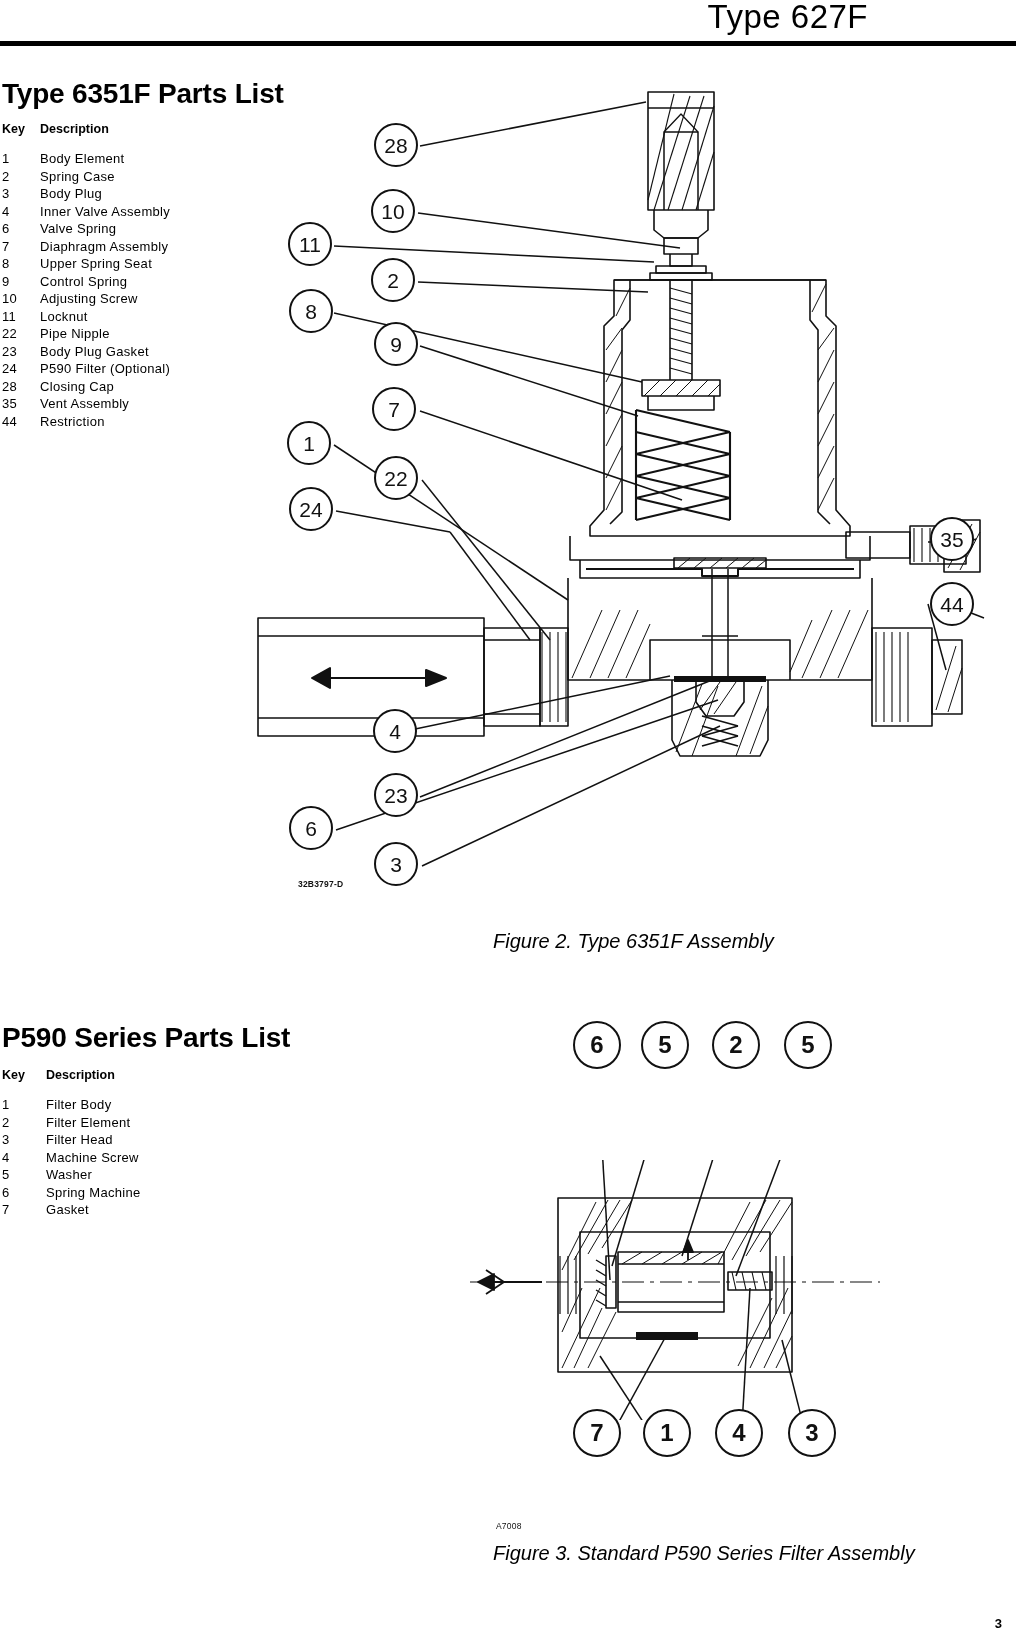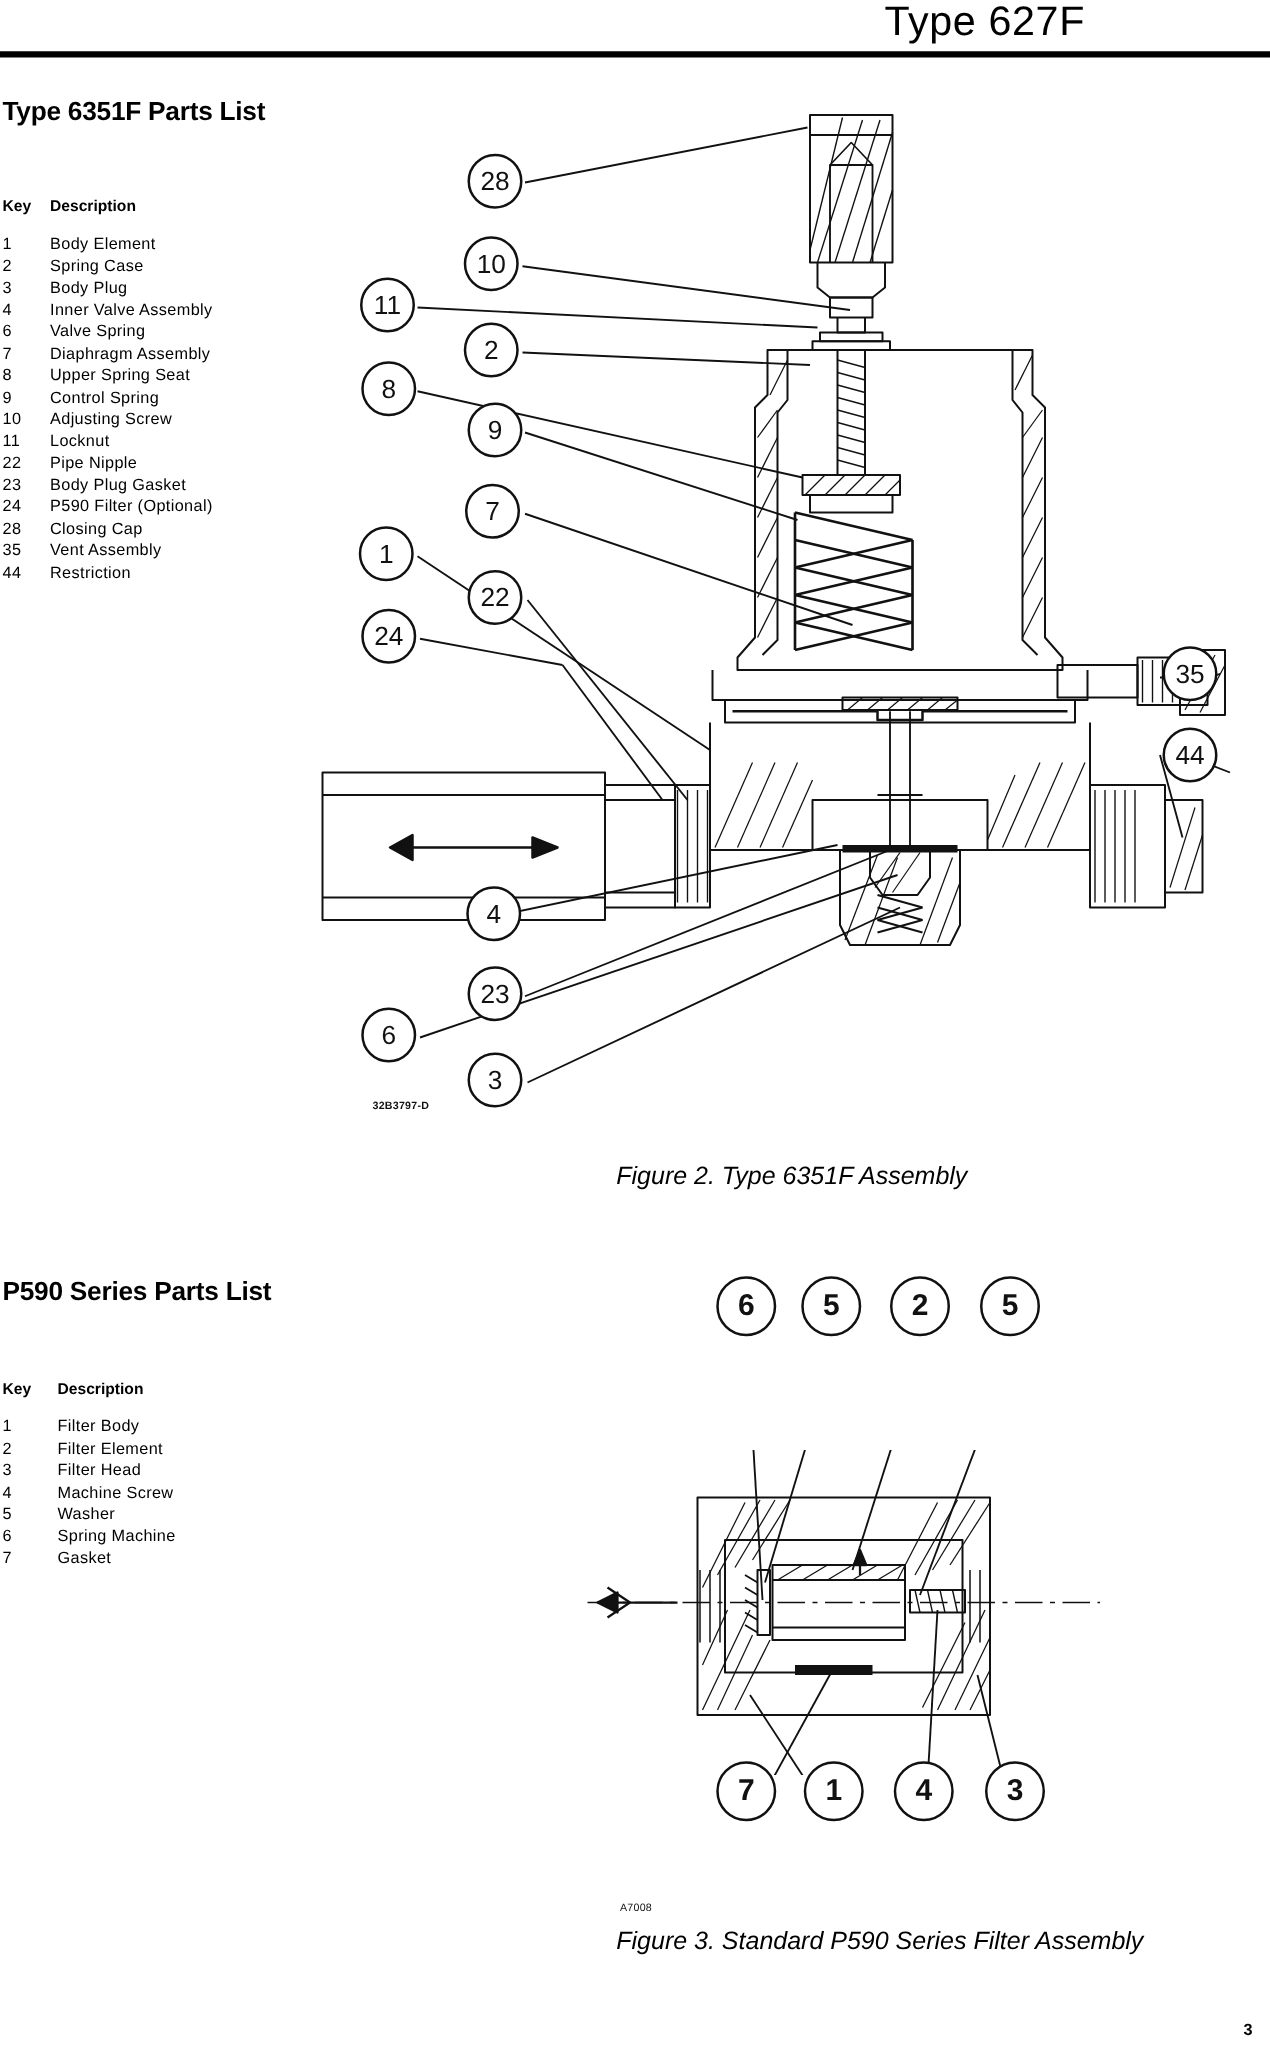--- a/index.html
+++ b/index.html
@@ -36,32 +36,31 @@
     position: absolute;
     left: 0; top: 41px;
     width: 1016px;
     height: 5px;
     background: #000;
   }
 
   
   .section-title {
     position: absolute;
-    font-size: 21px;
+    font-size: 28px;
     font-weight: bold;
     letter-spacing: -0.2px;
     white-space: nowrap;
   }
   .parts-table {
     position: absolute;
     font-size: 12.5px;
     line-height: 18px;
     border-collapse: collapse;
     white-space: nowrap;
-    margin-top: 36px;
   }
   .parts-table th {
     text-align: left;
     font-weight: bold;
     font-size: 12.5px;
     padding: 0 0 12px 0;
     vertical-align: top;
   }
   .parts-table td {
     padding: 0;

